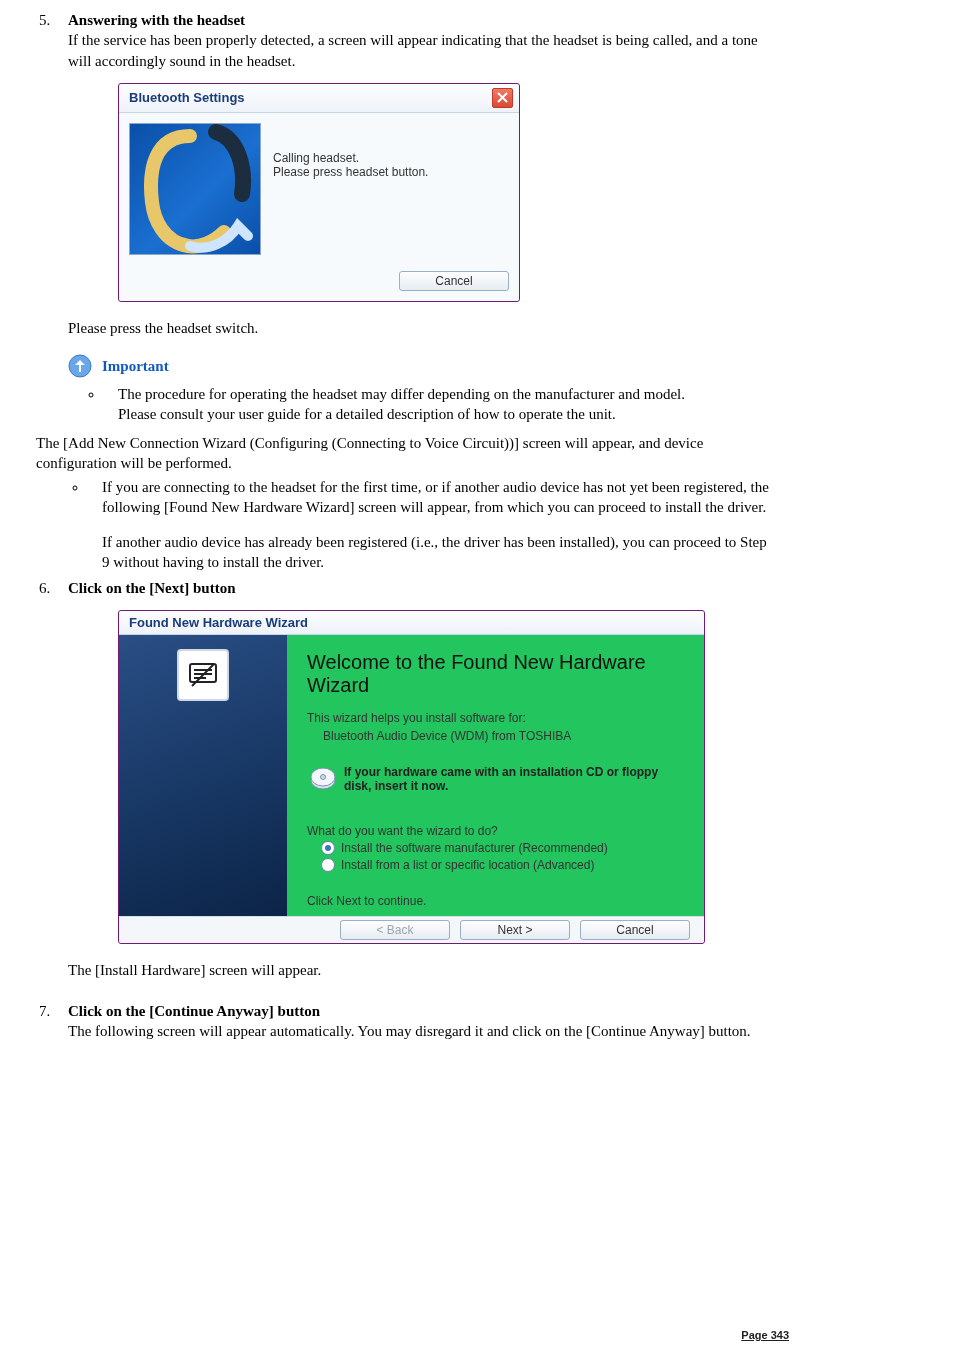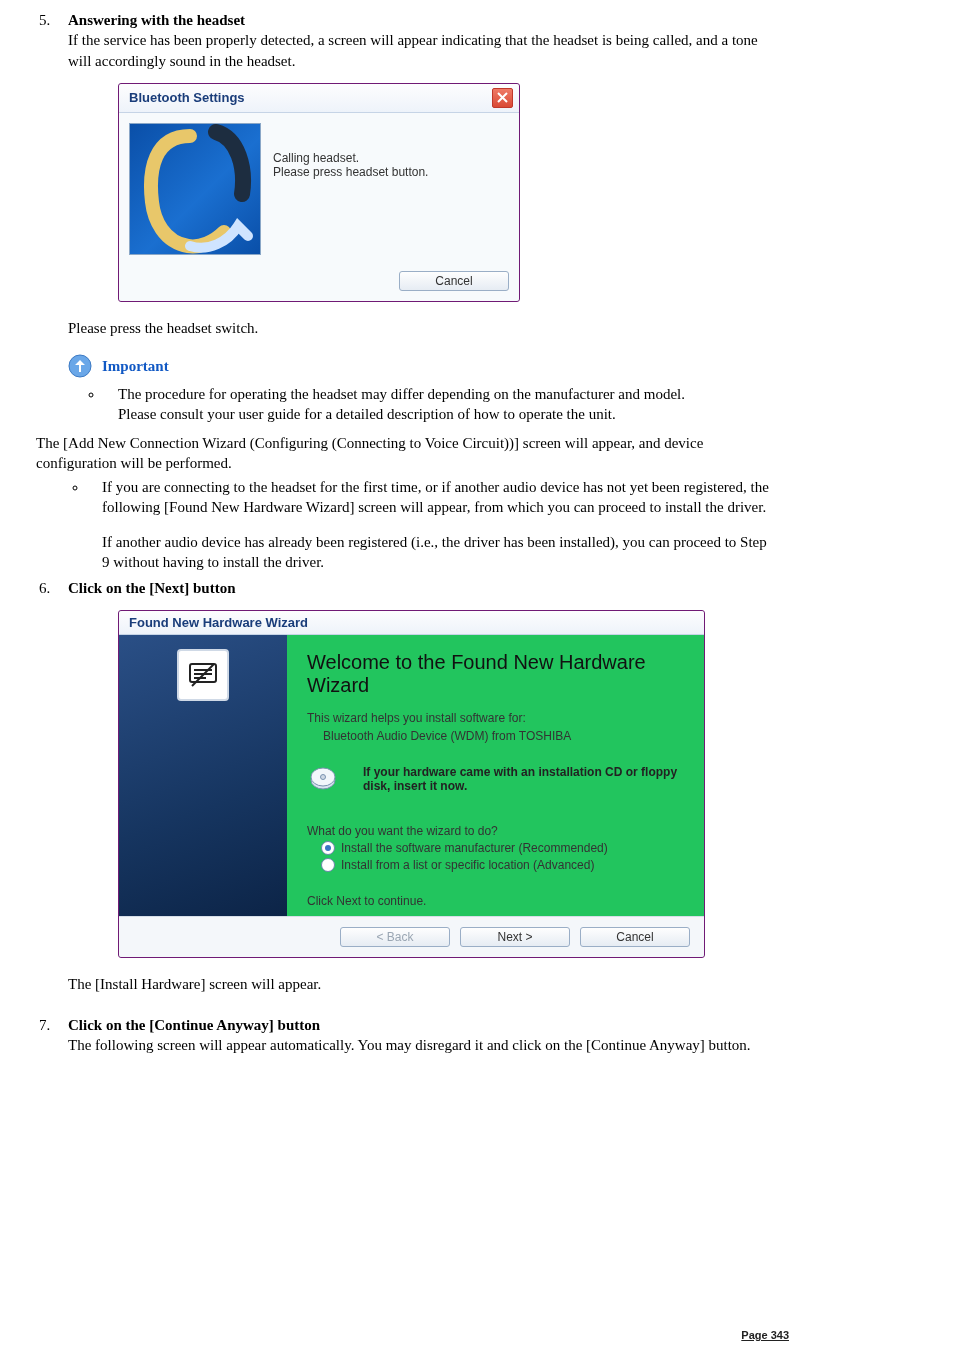--- a/index.html
+++ b/index.html
@@ -40,27 +40,27 @@
     border-radius:3px 3px 0 0;font:bold 13px Tahoma,Arial,sans-serif;color:#1a3d7a;}
   .dlg2 .body{display:flex;background:#22c55e;}
   .dlg2 .side{width:168px;background:linear-gradient(160deg,#2a4f86,#163560 60%,#0c2447);
     display:flex;justify-content:center;padding-top:14px;}
   .dlg2 .side .badge{width:48px;height:48px;border:2px solid #cfd9e6;background:#fff;border-radius:4px;
     display:flex;align-items:center;justify-content:center;}
   .dlg2 .content{flex:1;padding:16px 20px 8px 20px;font:12px Tahoma,Arial,sans-serif;color:#333;}
   .dlg2 h2{font:normal 20px Tahoma,Arial,sans-serif;color:#111;margin:0 0 14px 0;}
   .dlg2 .sub1{margin:2px 0 4px 0;}
   .dlg2 .sub2{margin:0 0 22px 16px;}
-  .cdrow{display:flex;align-items:flex-start;gap:26px;margin:0 0 28px 2px;}
+  .cdrow{display:flex;align-items:flex-start;gap:7px;margin:0 0 28px 2px;}
   .cdrow .cdtext{font-weight:bold;color:#222;}
   .radio-row{display:flex;align-items:center;gap:6px;margin:3px 0 3px 14px;}
   .radio{width:12px;height:12px;border:1px solid #6a87ab;border-radius:50%;display:inline-flex;
     align-items:center;justify-content:center;background:#fff;}
   .radio.checked::after{content:"";width:6px;height:6px;border-radius:50%;background:#3a75c4;}
-  .dlg2 .btnrow{display:flex;justify-content:flex-end;gap:10px;padding:10px 14px;
+  .dlg2 .btnrow{display:flex;justify-content:flex-end;gap:10px;padding:3px 14px;
     border-top:1px solid #d6dee8;background:#f4f7fa;border-radius:0 0 3px 3px;}
   .winbtn.disabled{color:#9aa6b3;}
   .footer{position:absolute;right:1px;bottom:10px;font:bold 11px Arial,sans-serif;color:#222;text-decoration:underline;}
 </style>
 </head>
 <body>
 <div class="page">
 
 <ol class="main" start="5">
 

